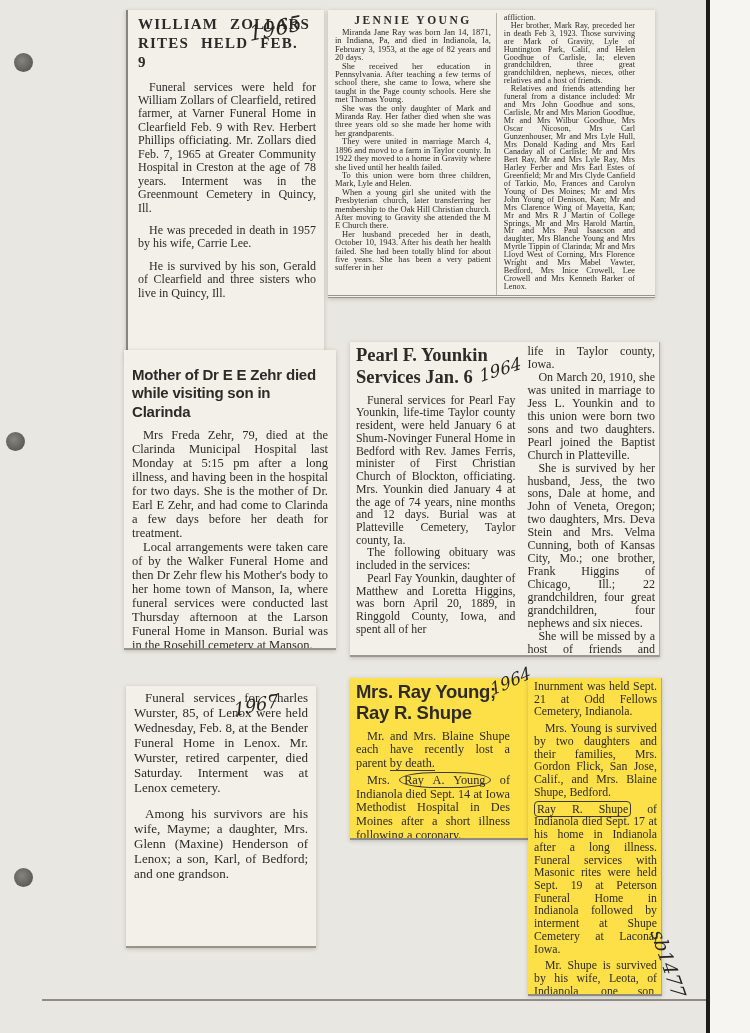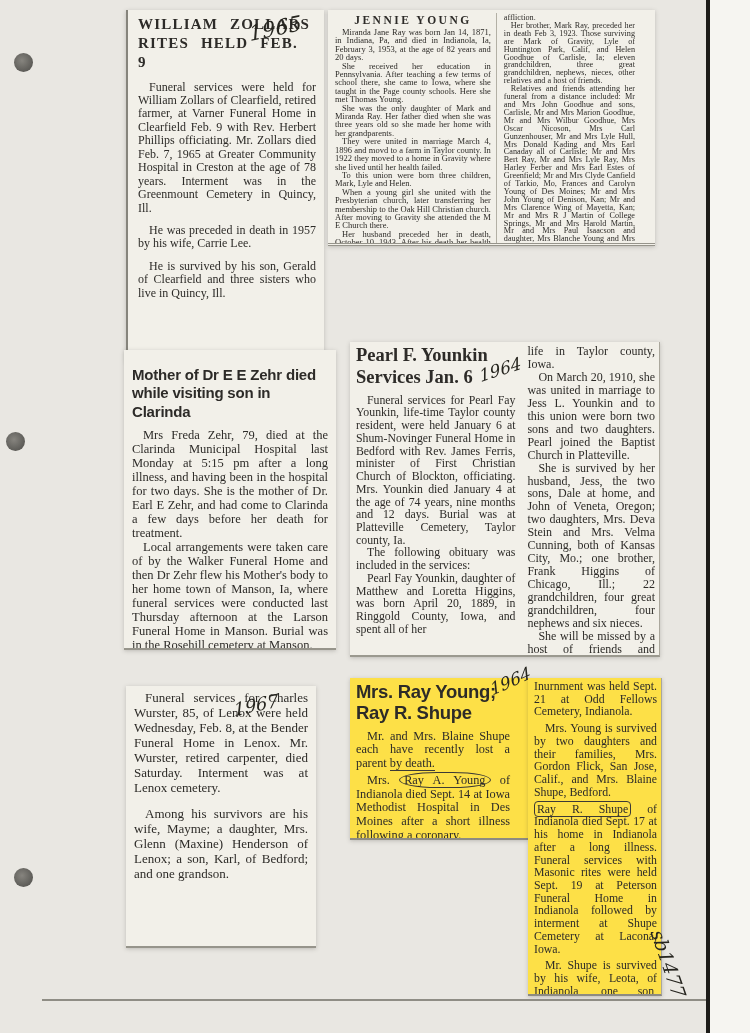--- a/index.html
+++ b/index.html
@@ -13,21 +13,21 @@
     box-shadow:0 1px 4px rgba(60,58,50,.25);
     overflow:hidden; box-sizing:border-box;
   }
   .clip p { margin:0; text-align:justify; }
   .indent { text-indent:11px; }
   
   #clip-zollars { left:126px; top:10px; width:198px; height:352px; padding:5px 8px 4px 10px; border-left:2px solid #86847c; }
   #clip-zollars h2 { margin:0 0 8px 0; font:bold 15px/1.28 "Liberation Serif", serif; letter-spacing:1.2px; word-spacing:7px; }
   #clip-zollars p { font-size:12px; line-height:1.12; margin-bottom:9px; }
   
-  #clip-jennie { left:328px; top:10px; width:327px; height:236px; display:flex; padding:3px 15px 0 0; border-bottom:3px double #96948b; }
+  #clip-jennie { left:328px; top:10px; width:327px; height:288px; display:flex; padding:3px 15px 0 0; border-bottom:3px double #96948b; }
   .jennie-left  { width:176px; padding:0 5px 0 7px; box-sizing:border-box; }
   .jennie-right { width:151px; padding:1px 5px 0 7px; box-sizing:border-box; border-left:1px solid #b3b0a5; }
   #clip-jennie h3 { margin:1px 0 2px 0; text-align:center; font:bold 11.5px "Liberation Serif", serif; letter-spacing:2.5px; }
   .jennie-left  p { font-size:8.5px; line-height:8.4px; }
   .jennie-right p { font-size:8.2px; line-height:7.9px; }
   .jennie-left  .indent, .jennie-right .indent { text-indent:7px; }
   
   #clip-zehr { left:124px; top:350px; width:212px; height:300px; padding:16px 8px; border-bottom:2px solid #96948b; }
   #clip-zehr h2 { margin:0 0 7px 0; font:bold 15px/1.22 "Liberation Sans", sans-serif; letter-spacing:-0.2px; }
   #clip-zehr p { font-size:12.5px; line-height:1.12; }

